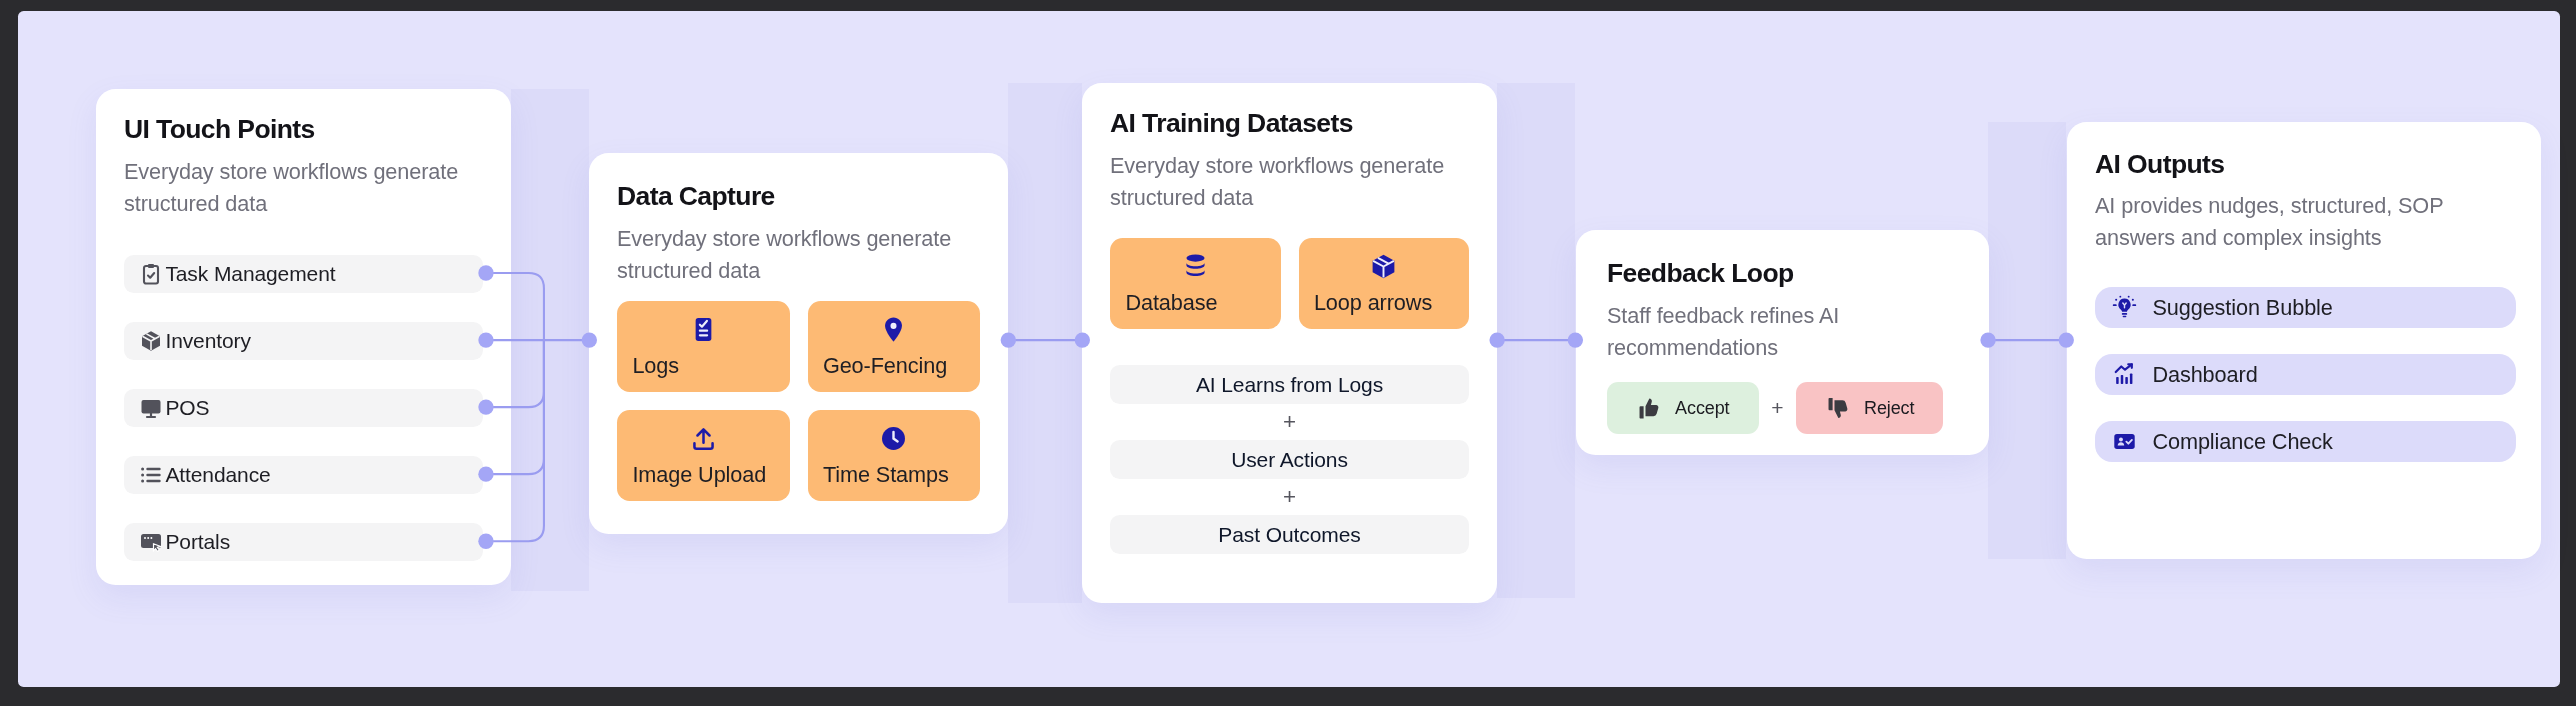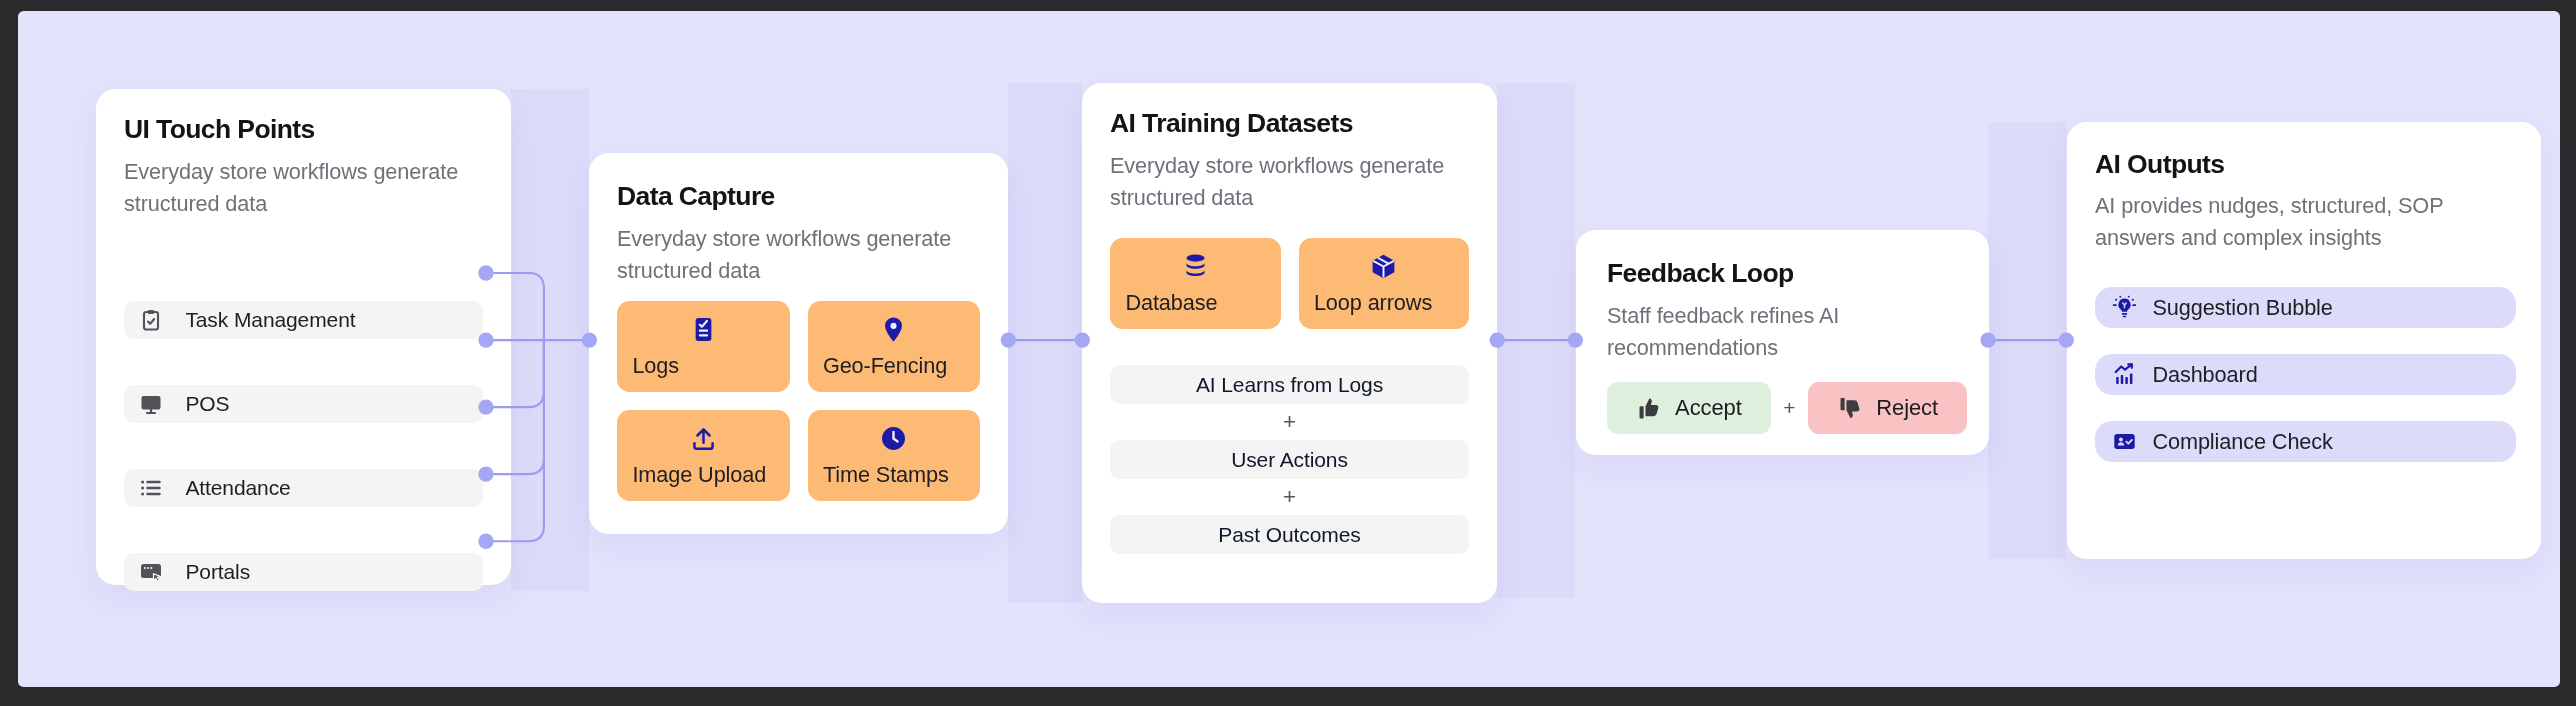--- a/index.html
+++ b/index.html
@@ -22,42 +22,42 @@
     color:#131318;letter-spacing:-0.6px;white-space:nowrap;
   }
   .card-sub{
     position:absolute;left:28px;top:67px;right:25px;font-size:21.7px;line-height:32px;
     color:#70707b;font-weight:400;
   }
   
   .rows1{position:absolute;left:28px;right:28px;top:166px;}
   .row1{
     height:38px;margin-bottom:29px;background:#f4f4f5;border-radius:9.8px;
-    display:flex;align-items:center;padding-left:15.4px;gap:22px;margin-top:46px;
+    display:flex;align-items:center;padding-left:15.4px;gap:2px;
   }
   .row1 .lbl{font-size:21px;color:#1e1e24;}
   
   .tile-grid{position:absolute;left:28px;right:28px;display:grid;grid-template-columns:1fr 1fr;gap:18px;}
   .tile{
     position:relative;height:91px;background:#fdba74;border-radius:12.6px;padding:14px;
   }
   .tile .lbl{position:absolute;left:15.4px;bottom:12.6px;font-size:21.7px;color:#1e1e24;}
   
   .pill-stack{position:absolute;left:28px;right:28px;top:282px;}
   .pill{
     height:39px;background:#f4f4f5;border-radius:9.8px;display:flex;align-items:center;
     justify-content:center;font-size:21px;color:#0f172a;
   }
   .plus-row{height:36px;display:flex;align-items:center;justify-content:center;
     font-size:22.4px;color:#55555e;}
   
   .btn-row{position:absolute;left:31px;top:152px;display:flex;align-items:center;}
   .fb-btn{
     height:52px;border-radius:11.2px;display:flex;align-items:center;gap:12.6px;
-    padding:0 29px;font-size:22px;font-weight:500;color:#1b1b20;
+    padding:0 29px;font-size:18px;font-weight:500;color:#1b1b20;
   }
   .fb-plus{font-size:21px;color:#55555e;margin:0 12.6px;}
   
   .rows5{position:absolute;left:28px;right:25px;top:165px;}
   .row5{
     height:41px;margin-bottom:26px;background:#dcdbfa;border-radius:17px;
     display:flex;align-items:center;padding-left:17px;gap:15.4px;
   }
   .row5 .lbl{font-size:21.7px;color:#1e1e24;}
   .icon{display:flex;align-items:center;justify-content:center;flex:0 0 auto;}
@@ -81,20 +81,29 @@
     <div class="rows1">
       <div class="row1">
         <span class="icon">
           <svg width="24" height="24" viewBox="0 0 24 24" fill="none" stroke="#52525b" stroke-width="2.1" stroke-linecap="round" stroke-linejoin="round">
             <rect x="5" y="4" width="14" height="17.5" rx="2"></rect>
             <rect x="9" y="2" width="6" height="4" rx="1" fill="#52525b" stroke="none"></rect>
             <path d="M9 13.5l2.2 2.2L15.2 11"></path>
           </svg>
         </span>
         <span class="lbl">Task Management</span>
+      </div>
+      <div class="row1">
+        <span class="icon">
+          <svg width="24" height="24" viewBox="0 0 24 24">
+            <path d="M12 2.3L21 7.2v9.6l-9 4.9-9-4.9V7.2z" fill="#52525b"></path>
+            <path d="M3.4 7.3L12 12l8.6-4.7M12 12v9M7.4 4.9l8.8 4.8" stroke="#f4f4f5" stroke-width="1.6" fill="none"></path>
+          </svg>
+        </span>
+        <span class="lbl">Inventory</span>
       </div>
       <div class="row1">
         <span class="icon">
           <svg width="24" height="24" viewBox="0 0 24 24">
             <rect x="2.5" y="4" width="19" height="13.5" rx="2" fill="#52525b"></rect>
             <path d="M12 17.5v3M8 21h8" stroke="#52525b" stroke-width="2.2" stroke-linecap="round" fill="none"></path>
           </svg>
         </span>
         <span class="lbl">POS</span>
       </div>

